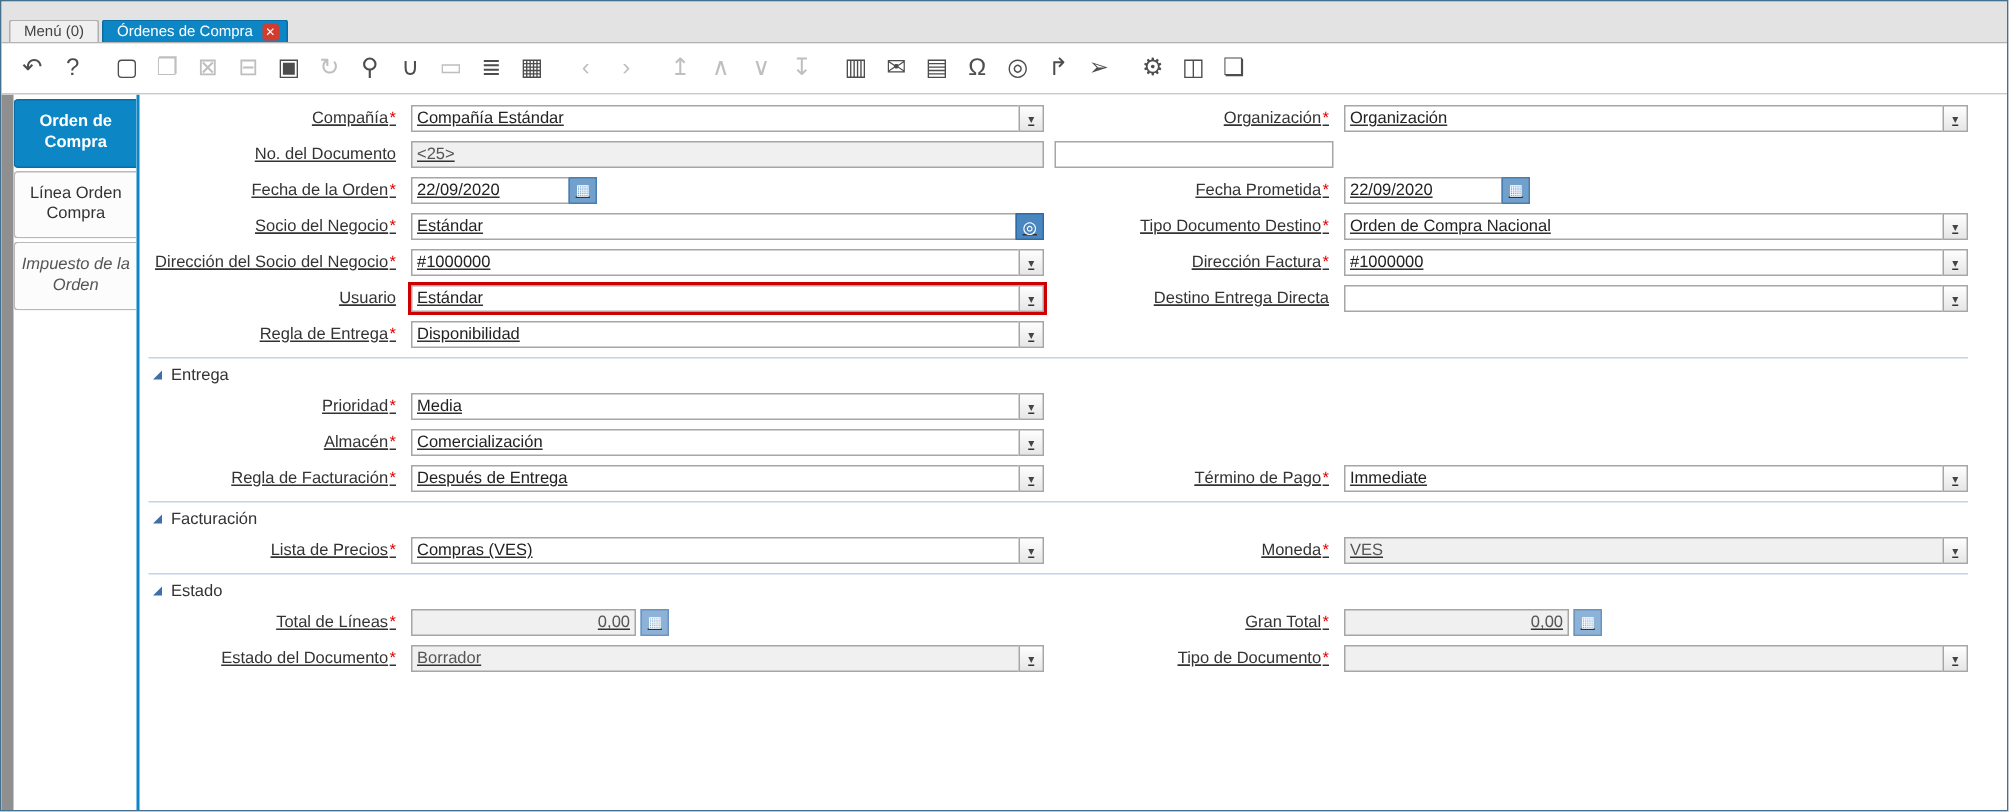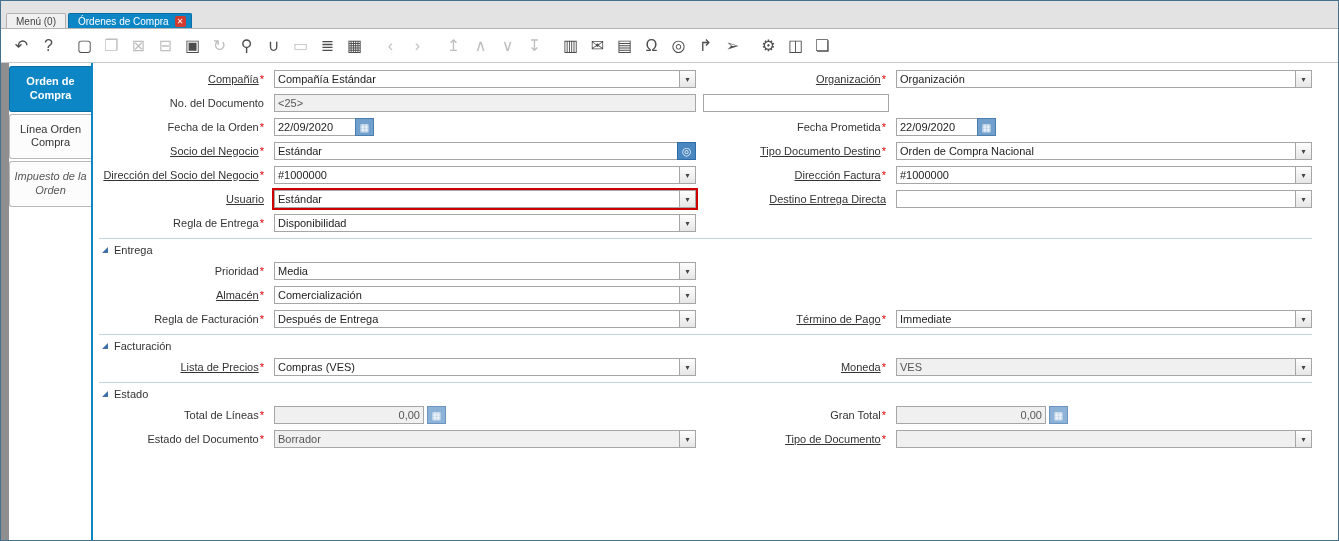--- a/index.html
+++ b/index.html
@@ -24,37 +24,37 @@
   .sidebar { width:90px; display:flex; flex:0 0 auto; }
   .sidestrip { width:8px; background:#8f8f8f; }
   .sidetabs { flex:1; padding-top:3px; display:flex; flex-direction:column; }
   .side-tab { border:1px solid #b9b9b9; border-right:none; background:#fcfcfc; color:#333; text-align:center; padding:8px 3px; border-radius:3px 0 0 3px; margin-bottom:2px; cursor:pointer; line-height:1.25; }
   .side-tab.active { background:#0d86c6; color:#fff; font-weight:bold; border-color:#0a6da4; }
   .side-tab.italic { font-style:italic; color:#555; }
 
   .content { flex:1; background:#fff; border-left:2px solid #0d86c6; padding:7px 26px 0 6px; overflow:hidden; }
 
   
-  .frow { display:grid; grid-template-columns:168px 422px 186px 1fr; column-gap:7px; align-items:center; margin-bottom:6px; }
+  .frow { display:grid; grid-template-columns:168px 422px 186px 1fr; column-gap:7px; align-items:center; margin-bottom:6px;text-decoration:underline; }
   .flabel { text-align:right; padding-right:3px; line-height:1.15; color:#333; }
   .flabel .lbl { }
   .flabel.link .lbl { text-decoration:underline; cursor:pointer; }
   .req { color:#dd0000; margin-left:1px; }
 
   input[type=text] { height:18px; border:1px solid #a6a6a6; padding:0 3px; font-family:"Liberation Sans", sans-serif; font-size:11px; color:#222; width:100%; background:#fff; }
   input.ro { background:#f0f0f0; color:#555; }
   input.num { text-align:right;padding-left:36px; }
   textarea { grid-column:2 / 5; height:36px; border:1px solid #a6a6a6; font-family:"Liberation Sans", sans-serif; font-size:11px; padding:1px 3px; resize:both; }
 
   .combo { display:flex; width:100%; }
   .combo input { flex:1; border-right:none; }
   .ddbtn { width:17px; height:18px; border:1px solid #a6a6a6; background:linear-gradient(#fefefe,#e6e6e6); font-size:8px; color:#444; padding:0; display:flex; align-items:center; justify-content:center; cursor:pointer; }
   .combo.alert { box-shadow:0 0 0 2px #cc0000; }
 
-  .datewrap { display:flex; width:100px; }
+  .datewrap { display:flex; width:124px; }
   .datewrap input { flex:1; border-right:none; }
   .sqbtn { width:19px; height:18px; border:1px solid #4a7eae; background:#71a0cc; color:#fff; font-size:10px; padding:0; display:flex; align-items:center; justify-content:center; cursor:pointer; }
   .bpbtn { background:#4a86c0; border-color:#2f6ca6; font-size:11px; }
   .calcbtn { background:#8cb2d8; border-color:#6b94bf; }
   .numwrap { display:flex; width:172px; }
   .numwrap input { flex:1; }
   .numwrap .sqbtn { margin-left:3px; }
 
   .fsection { border-top:1px solid #c2d4e8; padding-top:4px; margin-top:2px; }
   .section-head { display:flex; align-items:center; gap:6px; margin:1px 0 6px 3px; font-weight:normal; }

